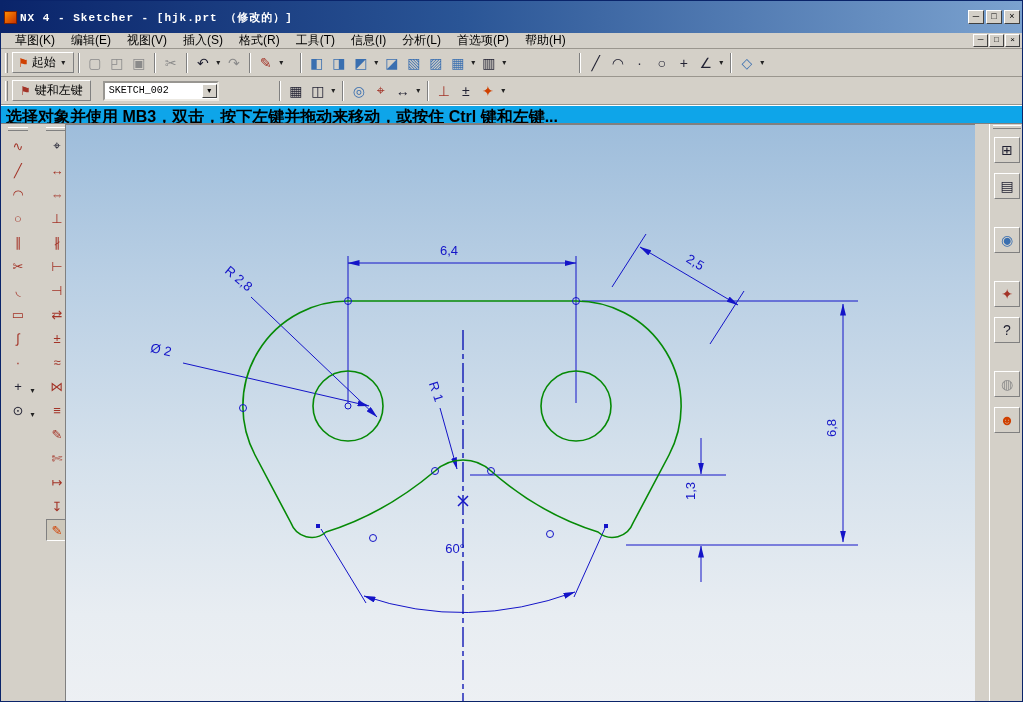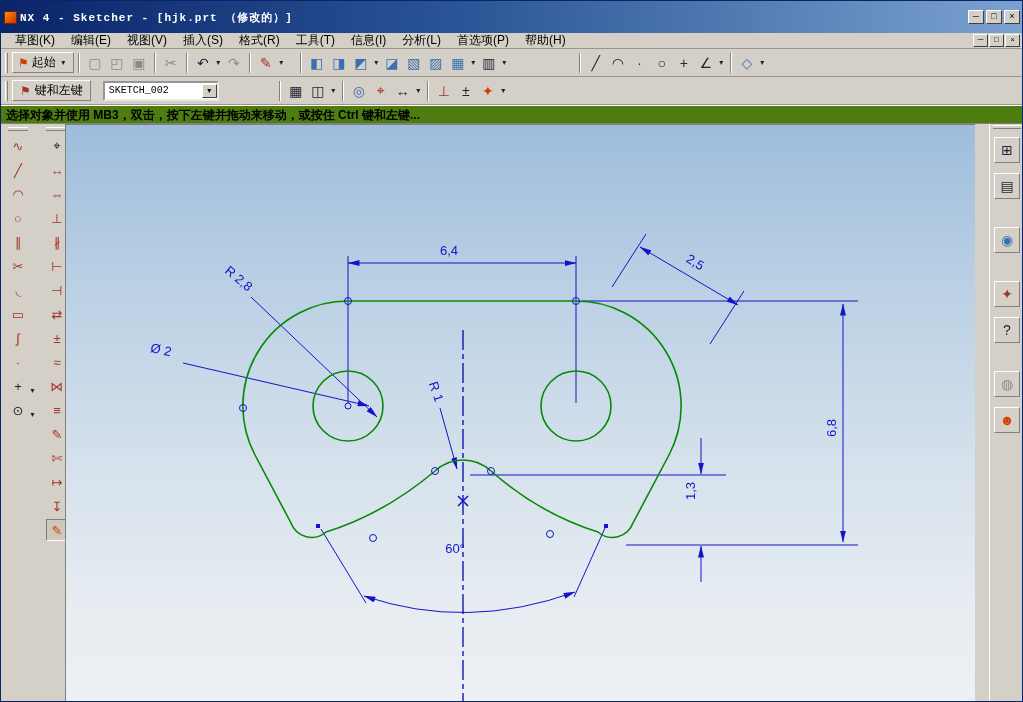--- a/index.html
+++ b/index.html
@@ -38,22 +38,22 @@
   .start-btn { display:flex; align-items:center; gap:3px; font-size:12px; padding:1px 5px;
                border:1px solid; border-color:#fff #808080 #808080 #fff; background:#d4d0c8; }
   .finish-btn { display:flex; align-items:center; gap:4px; font-size:12px; padding:1px 7px;
                 border:1px solid; border-color:#fff #808080 #808080 #fff; background:#d4d0c8; white-space:nowrap; }
   .combo { width:116px; height:20px; background:#fff; border:2px inset #ece9e2; display:flex;
            align-items:center; font-size:11px; padding-left:4px; margin-left:12px; }
   .combo-label { flex:1; font-family:"Liberation Mono","DejaVu Sans Mono",monospace; font-size:10px; }
   .combo-dd { width:15px; height:14px; background:#d4d0c8; border:1px solid;
               border-color:#fff #404040 #404040 #fff; font-size:8px; line-height:12px; text-align:center; }
   
-  .promptbar { height:19px; background:#4d7c0f; border-top:1px solid #fff; border-bottom:1px solid #808080;
-               font-size:12px; font-weight:bold; color:#000; padding:1px 5px; white-space:nowrap; overflow:hidden; }
+  .promptbar { height:19px; background:#0ea5e9; border-top:1px solid #fff; border-bottom:1px solid #808080;
+               font-size:16px; font-weight:bold; color:#000; padding:1px 5px; white-space:nowrap; overflow:hidden; }
   
   .main { position:relative; width:1023px; height:585px; background:#d4d0c8; }
   .tool-col { position:absolute; top:2px; }
   .col-a { left:4px; width:26px; }
   .col-b { left:42px; width:28px; }
   .vgrip { height:4px; border-top:1px solid #fff; border-bottom:1px solid #808080; margin:1px 3px 4px 3px; }
   .ltb { width:22px; height:22px; margin:1px auto 2px auto; display:flex; align-items:center;
          justify-content:center; font-size:13px; position:relative; }
   .ltb .dd { position:absolute; right:-8px; bottom:2px; }
   .pressed { border:1px solid; border-color:#808080 #fff #fff #808080; background:#cdc8bb; }

